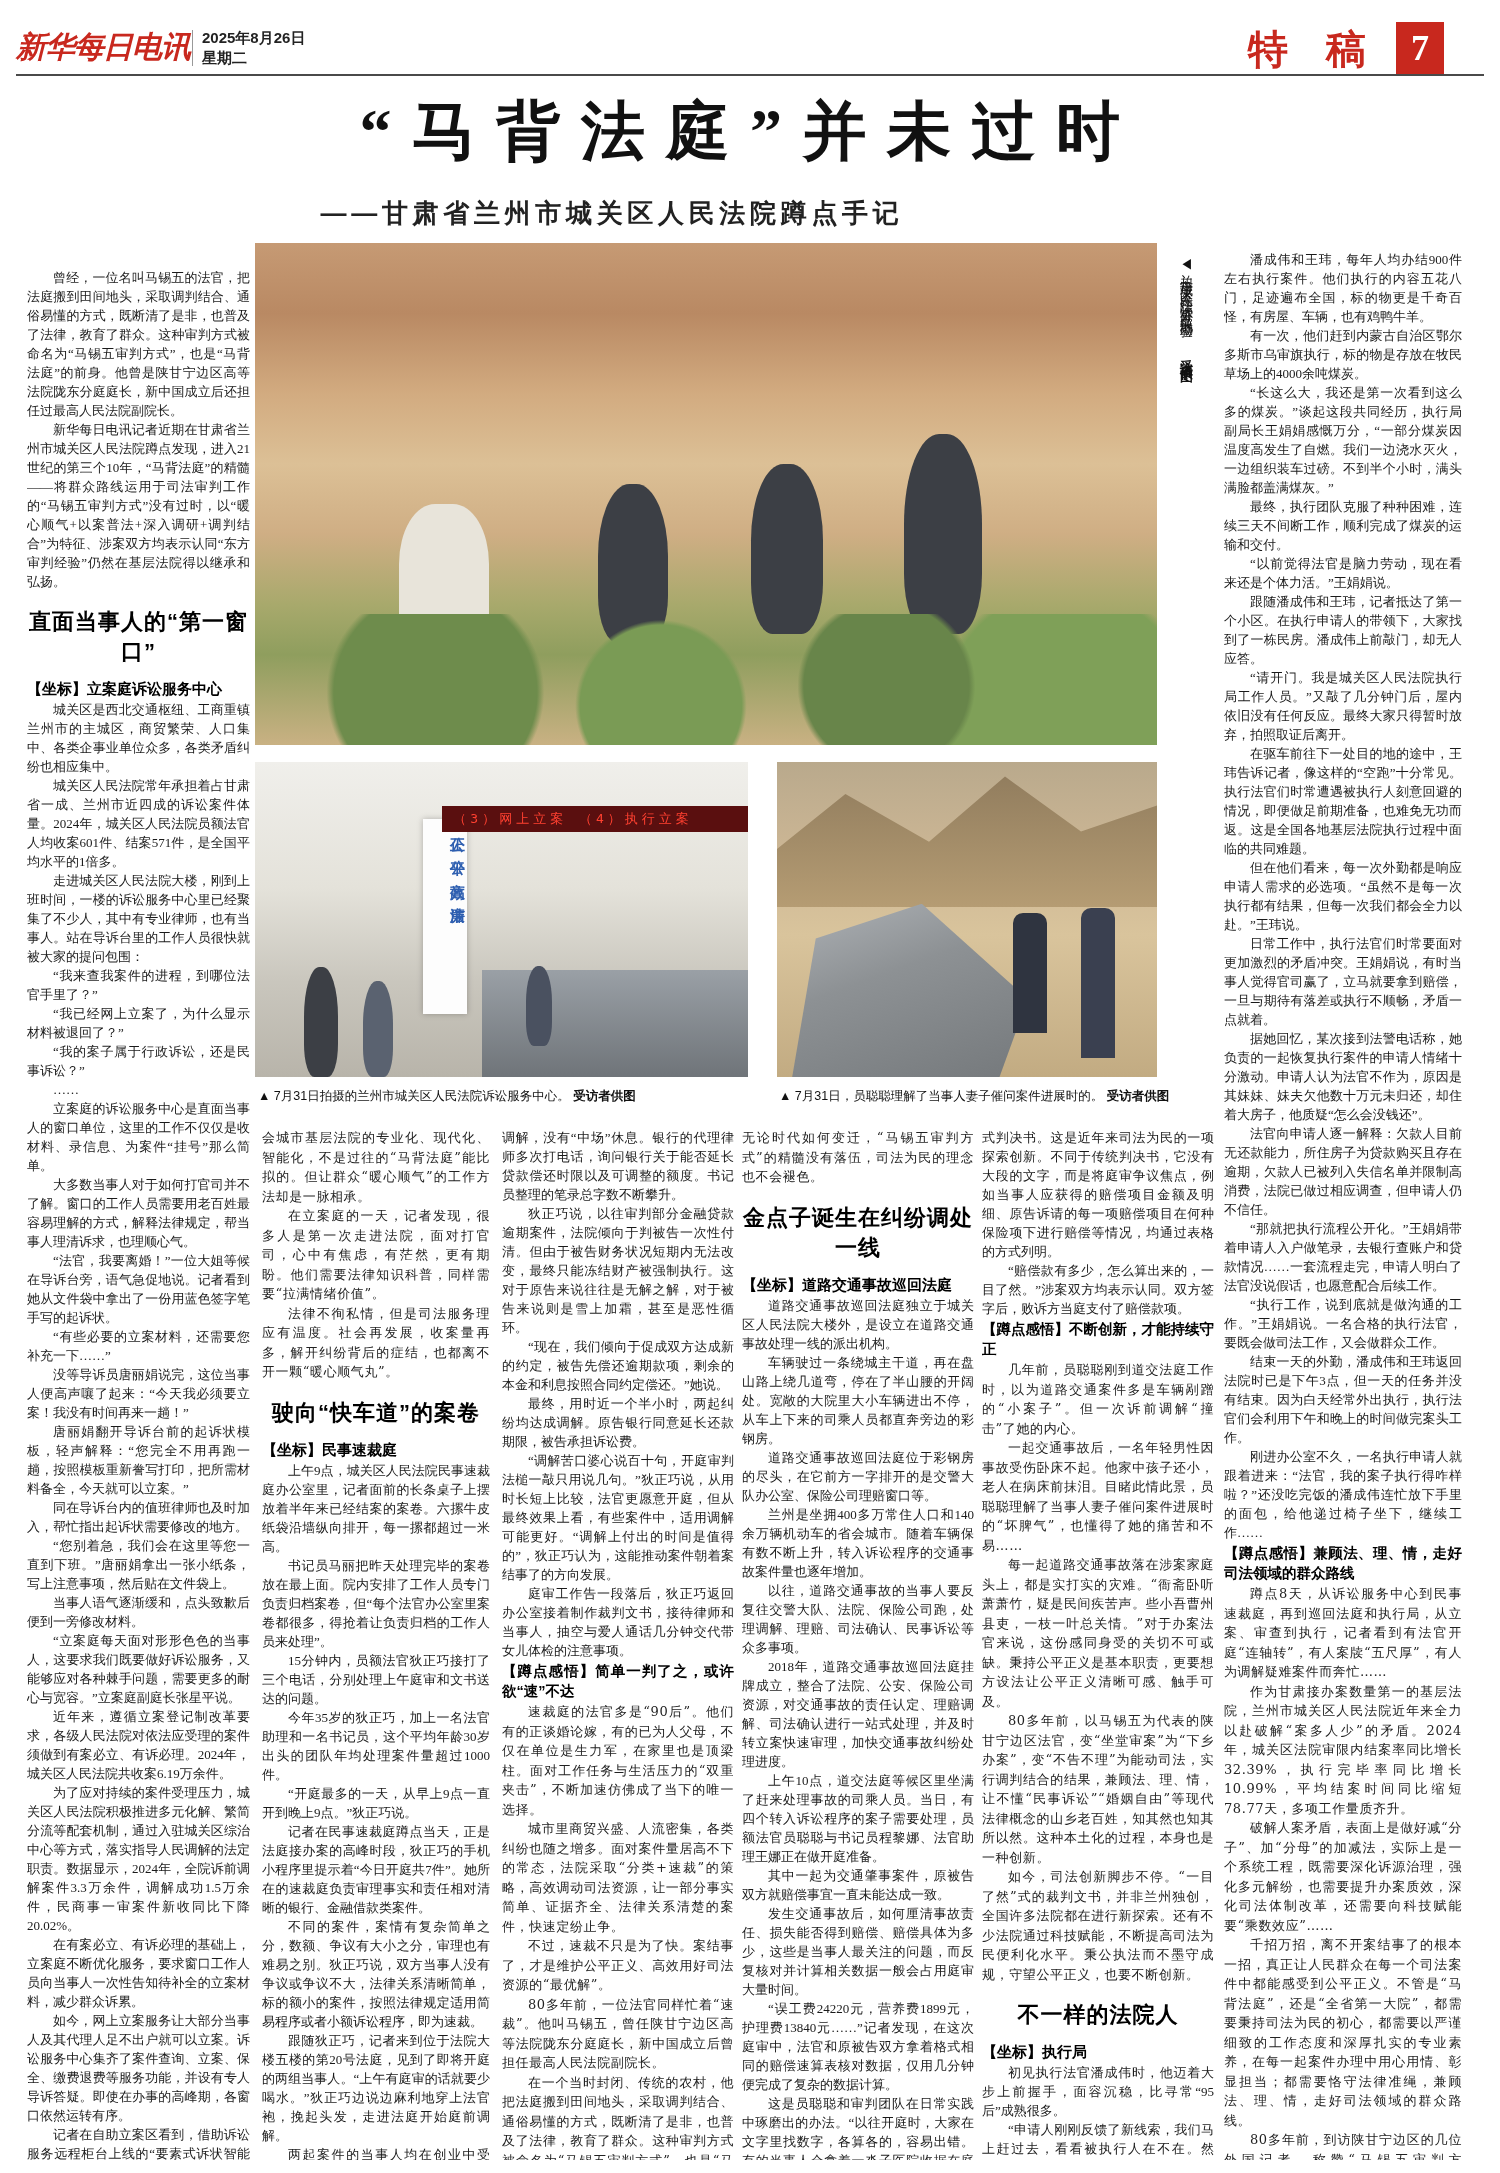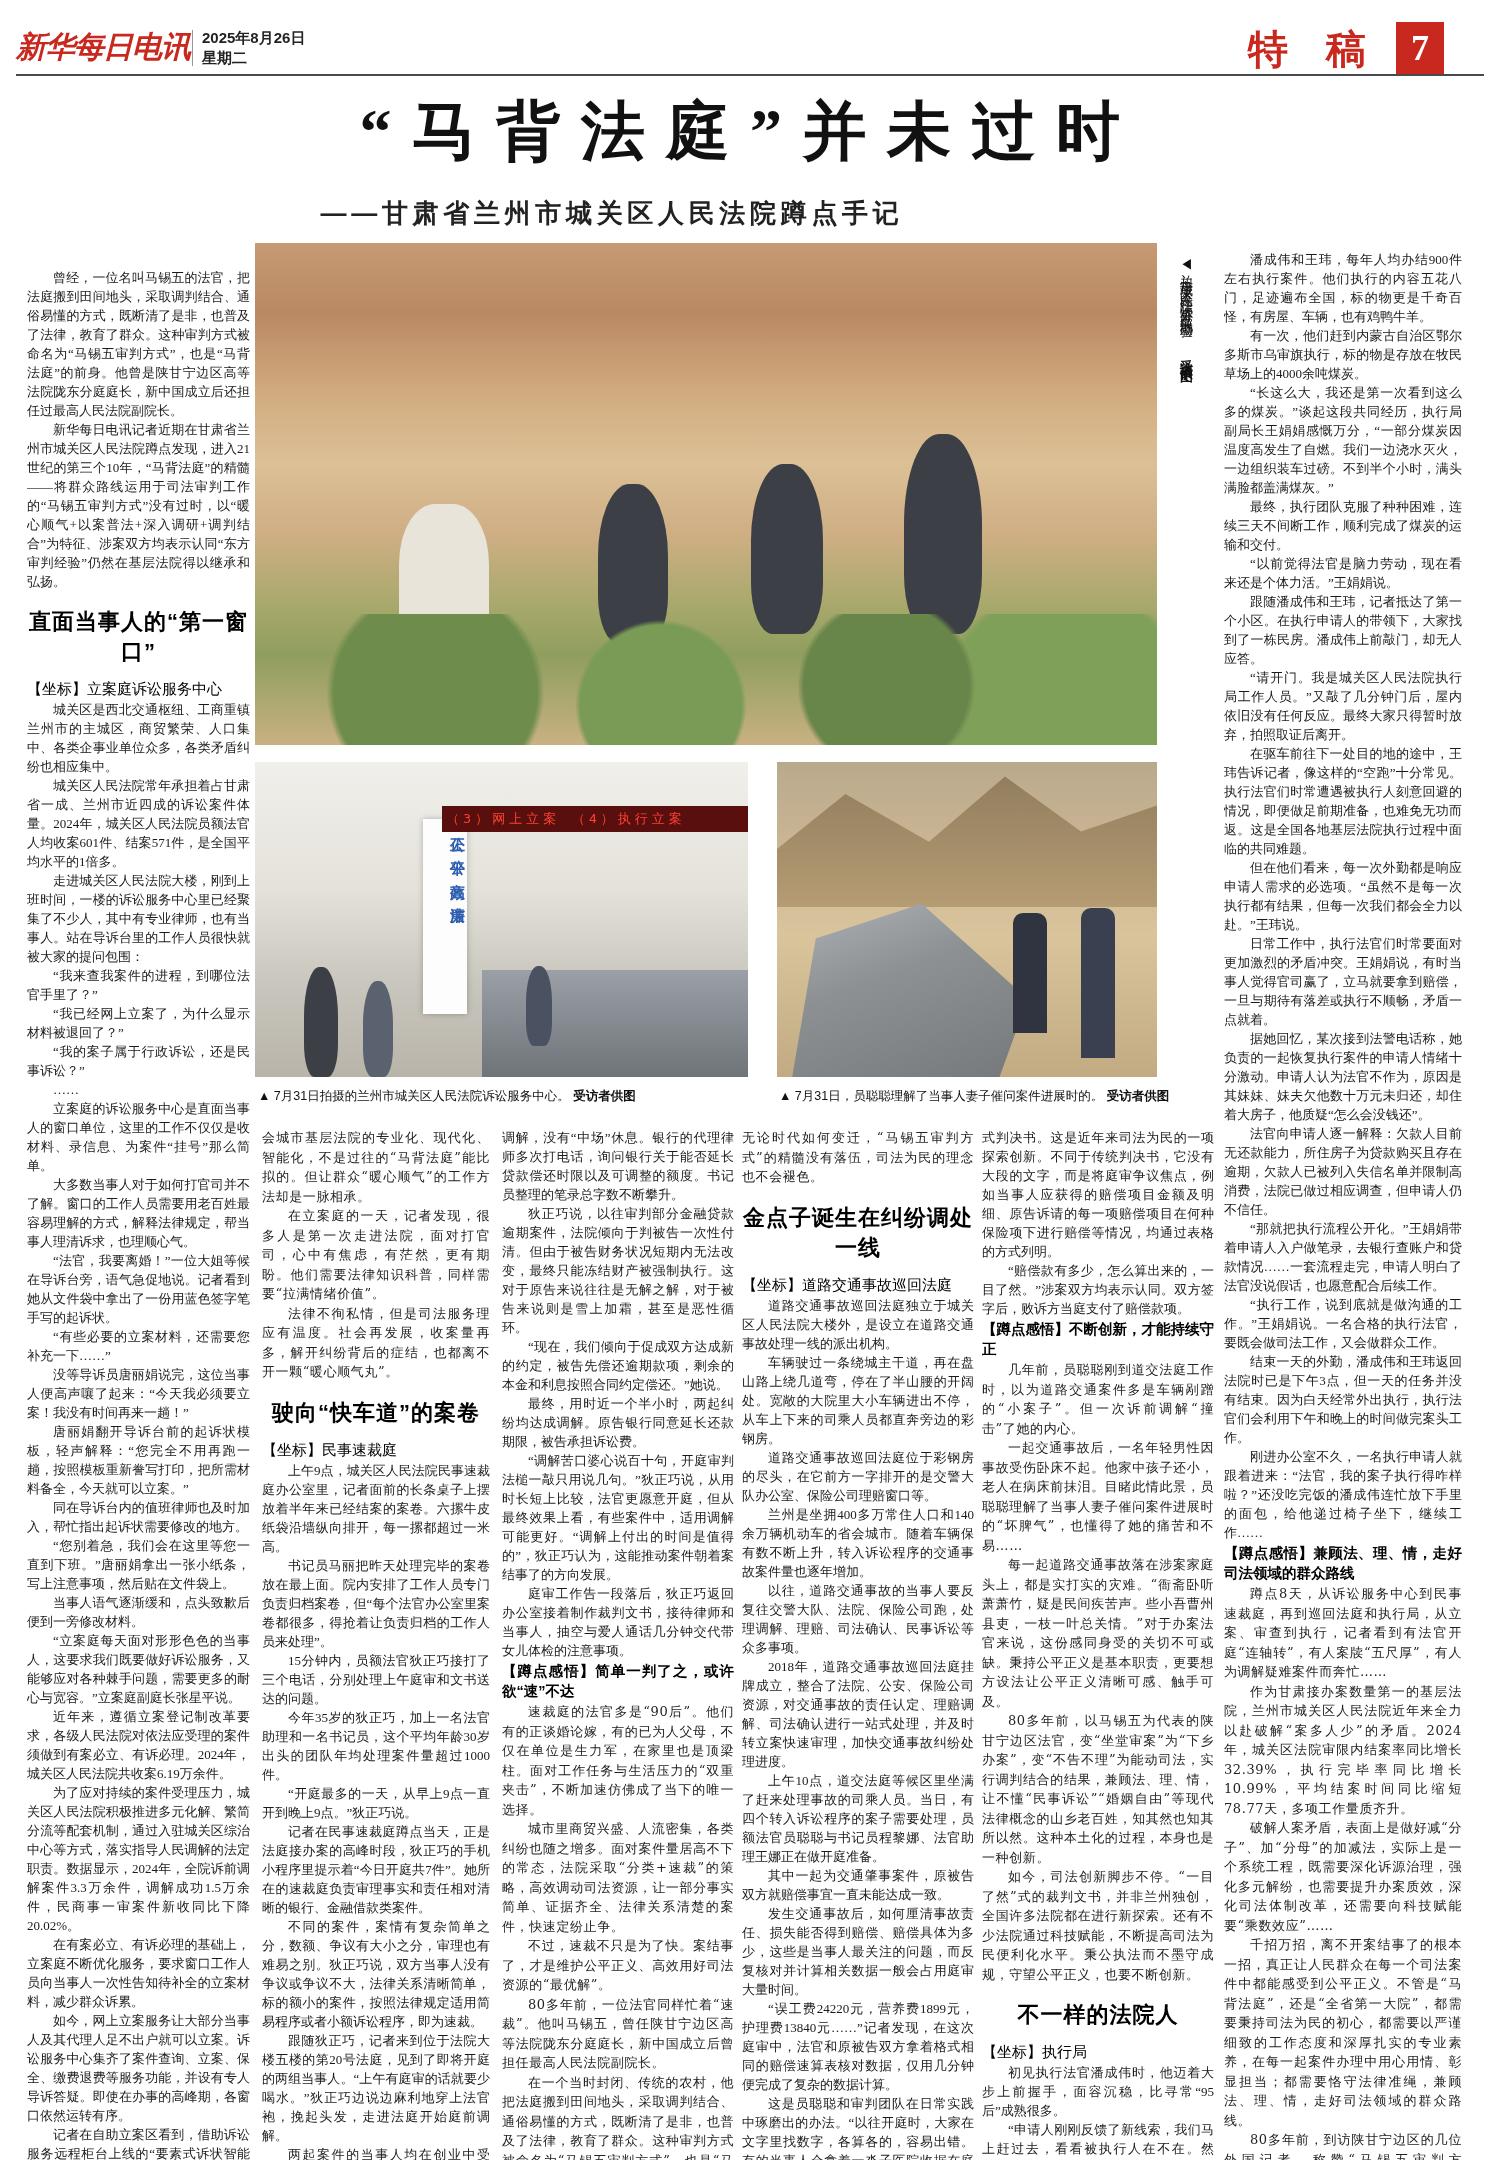--- a/index.html
+++ b/index.html
@@ -29,21 +29,21 @@
   .ph{position:absolute;overflow:hidden;}
   #photo-main{left:255px;top:243px;width:902px;height:502px;
      background:linear-gradient(180deg,#c69a74 0%,#b98963 14%,#d2ab80 30%,#dcc096 44%,#cfae84 58%,#a8a96c 72%,#8f9e5e 82%,#c9b183 100%);}
   .fig{position:absolute;background:#3c3f45;border-radius:45% 45% 30% 30%;}
   #photo-left{left:255px;top:762px;width:493px;height:315px;
      background:linear-gradient(180deg,#f0efeb 0%,#e4e2da 40%,#c9c6bd 70%,#b8b4aa 100%);}
   #photo-right{left:777px;top:762px;width:380px;height:315px;
      background:linear-gradient(180deg,#b9a98c 0%,#cdb795 30%,#d9c49c 55%,#c2ab82 100%);}
   .led{position:absolute;left:38%;top:14%;width:62%;height:26px;background:#5a0f0f;
        color:#ff4030;font-family:"DejaVu Sans Mono",monospace;font-size:13px;line-height:26px;
-       letter-spacing:4px;overflow:hidden;white-space:nowrap;padding-left:4px;box-sizing:border-box;}
+       letter-spacing:4px;overflow:hidden;white-space:nowrap;padding-left:11px;box-sizing:border-box;}
   .pillar{position:absolute;left:34%;top:18%;width:44px;height:62%;background:#fdfdfd;box-shadow:0 0 6px rgba(0,0,0,.25);}
   .pillar-text{writing-mode:vertical-rl;text-orientation:upright;font-family:"Liberation Sans",sans-serif;
        font-weight:bold;color:#2e5fb0;font-size:15px;letter-spacing:2px;margin:6px auto;display:block;text-align:center;width:100%;}
   .counter{position:absolute;left:46%;bottom:0;width:54%;height:34%;background:linear-gradient(180deg,#9aa0a6,#6f7479);}
   .mountain{position:absolute;left:0;top:0;width:100%;height:46%;
        background:linear-gradient(180deg,#8e7a5c,#b59c73);clip-path:polygon(0 60%,18% 22%,40% 55%,60% 10%,80% 48%,100% 30%,100% 100%,0 100%);}
   .debris{position:absolute;left:4%;bottom:0;width:62%;height:55%;
        background:linear-gradient(160deg,#aeb2b6 0%,#8d9194 40%,#75797c 100%);
        clip-path:polygon(0 100%,10% 20%,55% 0,100% 55%,88% 100%);}
   .officer{position:absolute;width:34px;height:120px;background:#2f3440;border-radius:10px 10px 0 0;}
@@ -62,21 +62,21 @@
   #col4{left:742px;top:1128px;width:232px;height:1032px;}
   #col5{left:982px;top:1128px;width:232px;height:1032px;}
   #col6{left:1224px;top:250px;width:238px;height:1910px;}
   .p,.c{font-size:13px;line-height:19px;text-align:justify;}
   .p{text-indent:2em;}
   .k,.kc{font-size:13px;line-height:19.5px;letter-spacing:0.6px;text-align:justify;color:#222;
          font-family:"DejaVu Serif","Liberation Serif",serif;}
   .k{text-indent:2em;}
   .h2{font-family:"Liberation Sans","DejaVu Sans",sans-serif;font-weight:bold;font-size:22px;
       text-align:center;margin:16px 0 12px;letter-spacing:1px;color:#000;}
-  .h3{font-family:"Liberation Sans","DejaVu Sans",sans-serif;font-weight:normal;font-size:15px;
+  .h3{font-family:"Liberation Sans","DejaVu Sans",sans-serif;font-weight:bold;font-size:15px;
       line-height:20px;margin:1px 0;color:#000;}
   .lead{font-family:"Liberation Sans","DejaVu Sans",sans-serif;font-weight:bold;font-size:14.5px;
       line-height:20px;margin:1px 0;color:#000;text-align:justify;}
 </style>
 </head>
 <body>
 
 <div id="page">
 
   <div id="masthead" style="color:#c8281e;">新华每日电讯</div>

